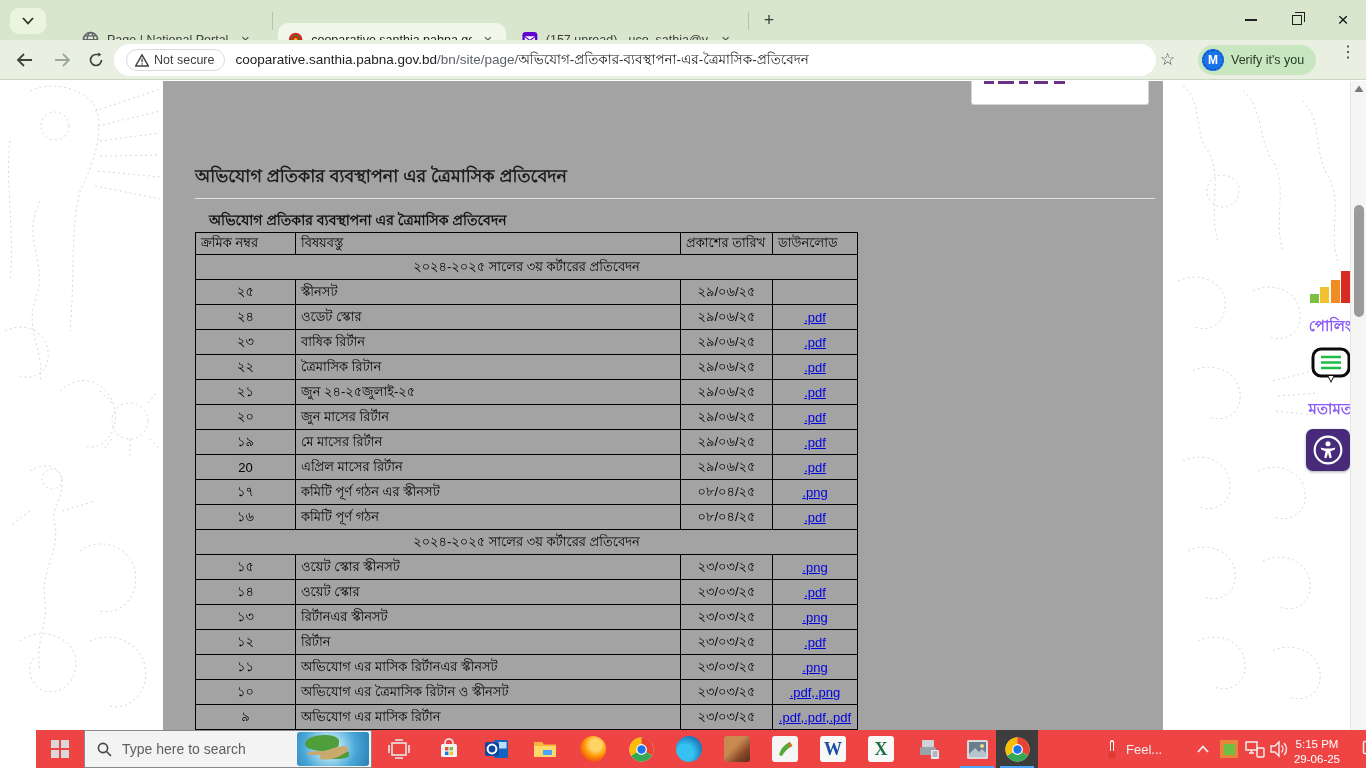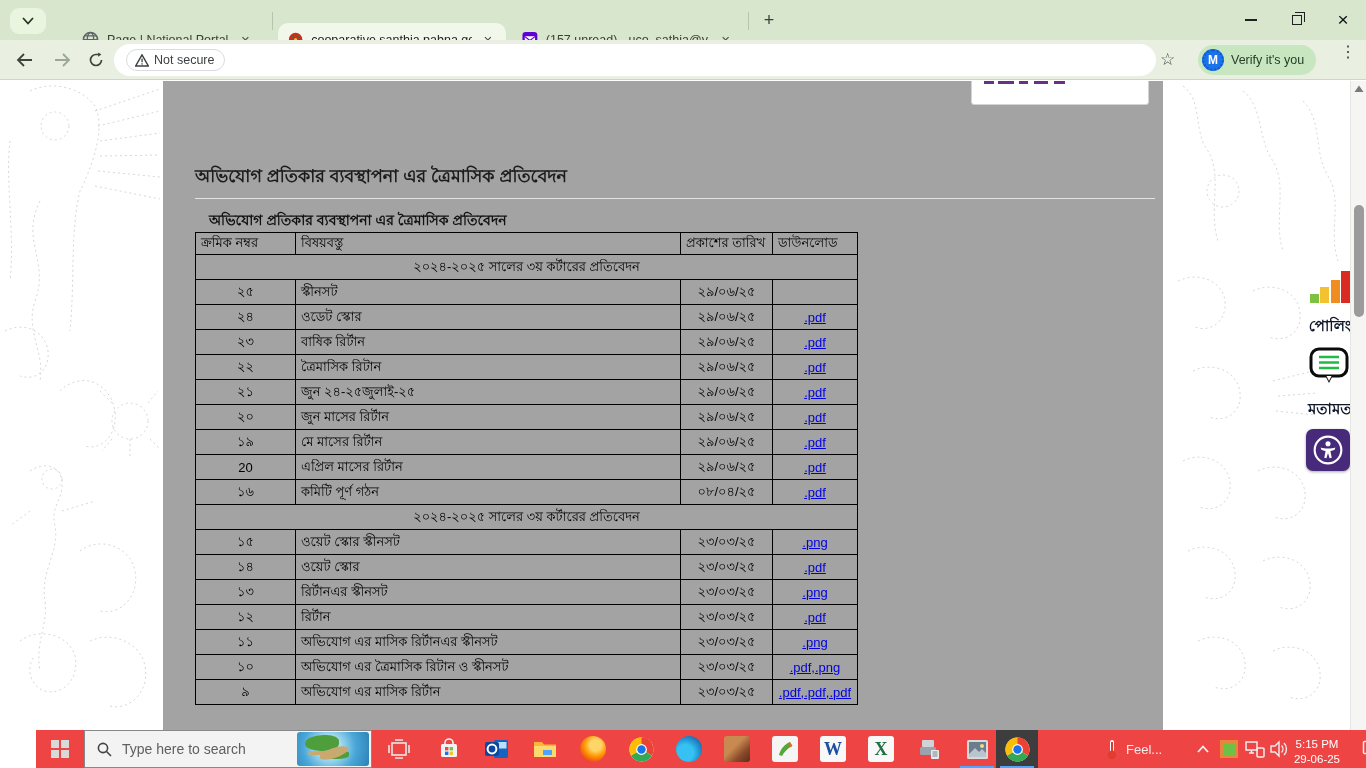--- a/index.html
+++ b/index.html
@@ -49,22 +49,22 @@
   .serial-cell { text-align:center; }
   .date-cell { text-align:center; }
   .dl-cell { text-align:center; }
   .dl-cell a { color:#0000e0; text-decoration:underline; }
   .section-cell { text-align:center; }
 
   
   #poll-widget { position:absolute; left:1308px; top:190px; width:44px; text-align:center; }
   .bars { display:flex; align-items:flex-end; gap:1.5px; justify-content:center; height:32px; cursor:pointer; }
   .bars div { width:9px; }
-  .wlabel { font-size:15px; font-weight:bold; color:#0f172a; margin-top:11px; cursor:pointer; }
-  #opinion-widget { position:absolute; left:1308px; top:265px; width:44px; text-align:left; }
+  .wlabel { font-size:15px; font-weight:bold; color:#8b5cf6; margin-top:11px; cursor:pointer; }
+  #opinion-widget { position:absolute; left:1308px; top:265px; width:44px; text-align:right; }
   #access-btn { position:absolute; left:1306px; top:348px; width:44px; height:42px; background:#472b7a; border-radius:7px; display:flex; align-items:center; justify-content:center; cursor:pointer; box-shadow:0 1px 3px rgba(0,0,0,.35); }
 
   
   #scrollbar { position:absolute; left:1350px; top:0; width:16px; height:649px; background:#f5f6f4; border-left:1px solid #e4e6e2; }
   #scroll-up { position:absolute; top:4px; left:3px; }
   #scroll-thumb { position:absolute; top:124px; left:3px; width:10px; height:112px; background:#9b9b9b; border-radius:6px; }
 
   
   #taskbar { position:absolute; top:730px; left:0; width:1366px; height:38px; background:#ef4444;margin-left:36px; }
   .tbicon { position:absolute; top:0; width:46px; height:38px; display:flex; align-items:center; justify-content:center; cursor:pointer; }
@@ -154,20 +154,21 @@
   </div>
   <div id="omnibox">
     <div class="sec-chip">
       <svg width="14" height="13" viewBox="0 0 14 13">
           <path d="M7 0.8 L13.3 12 H0.7 Z" fill="none" stroke="#3c4043" stroke-width="1.4"></path>
           <rect x="6.4" y="4.6" width="1.3" height="3.6" fill="#3c4043"></rect>
           <rect x="6.4" y="9.3" width="1.3" height="1.3" fill="#3c4043"></rect>
         </svg>
       <span>Not secure</span>
     </div>
+    <div class="urltext"><span>cooparative.santhia.pabna.gov.bd</span><span class="pathdim">/bn/site/page/</span><span>অভিযোগ-প্রতিকার-ব্যবস্থাপনা-এর-ত্রৈমাসিক-প্রতিবেদন</span></div>
   </div>
   <div id="bookmark-star">☆</div>
   <div id="verify-chip">
     <div class="avatarM">M</div>
     <span>Verify it's you</span>
   </div>
   <div id="menu-dots">⋮</div>
 </div>
 
 <div id="viewport">
@@ -285,20 +286,26 @@
             <td class="date-cell">২৯/০৬/২৫</td>
             <td class="dl-cell"><a href="#">.pdf</a></td>
           </tr>
           <tr>
             <td class="serial-cell">20</td>
             <td class="subject-cell">এপ্রিল মাসের রির্টান</td>
             <td class="date-cell">২৯/০৬/২৫</td>
             <td class="dl-cell"><a href="#">.pdf</a></td>
           </tr>
           <tr>
+            <td class="serial-cell">১৭</td>
+            <td class="subject-cell">কমিটি পূর্ণ গঠন এর স্কীনসট</td>
+            <td class="date-cell">০৮/০৪/২৫</td>
+            <td class="dl-cell"><a href="#">.png</a></td>
+          </tr>
+          <tr>
             <td class="serial-cell">১৬</td>
             <td class="subject-cell">কমিটি পূর্ণ গঠন</td>
             <td class="date-cell">০৮/০৪/২৫</td>
             <td class="dl-cell"><a href="#">.pdf</a></td>
           </tr>
           <tr>
             <td colspan="4" class="section-cell">২০২৪-২০২৫ সালের ৩য় কর্টারের প্রতিবেদন</td>
           </tr>
           <tr>
             <td class="serial-cell">১৫</td>

